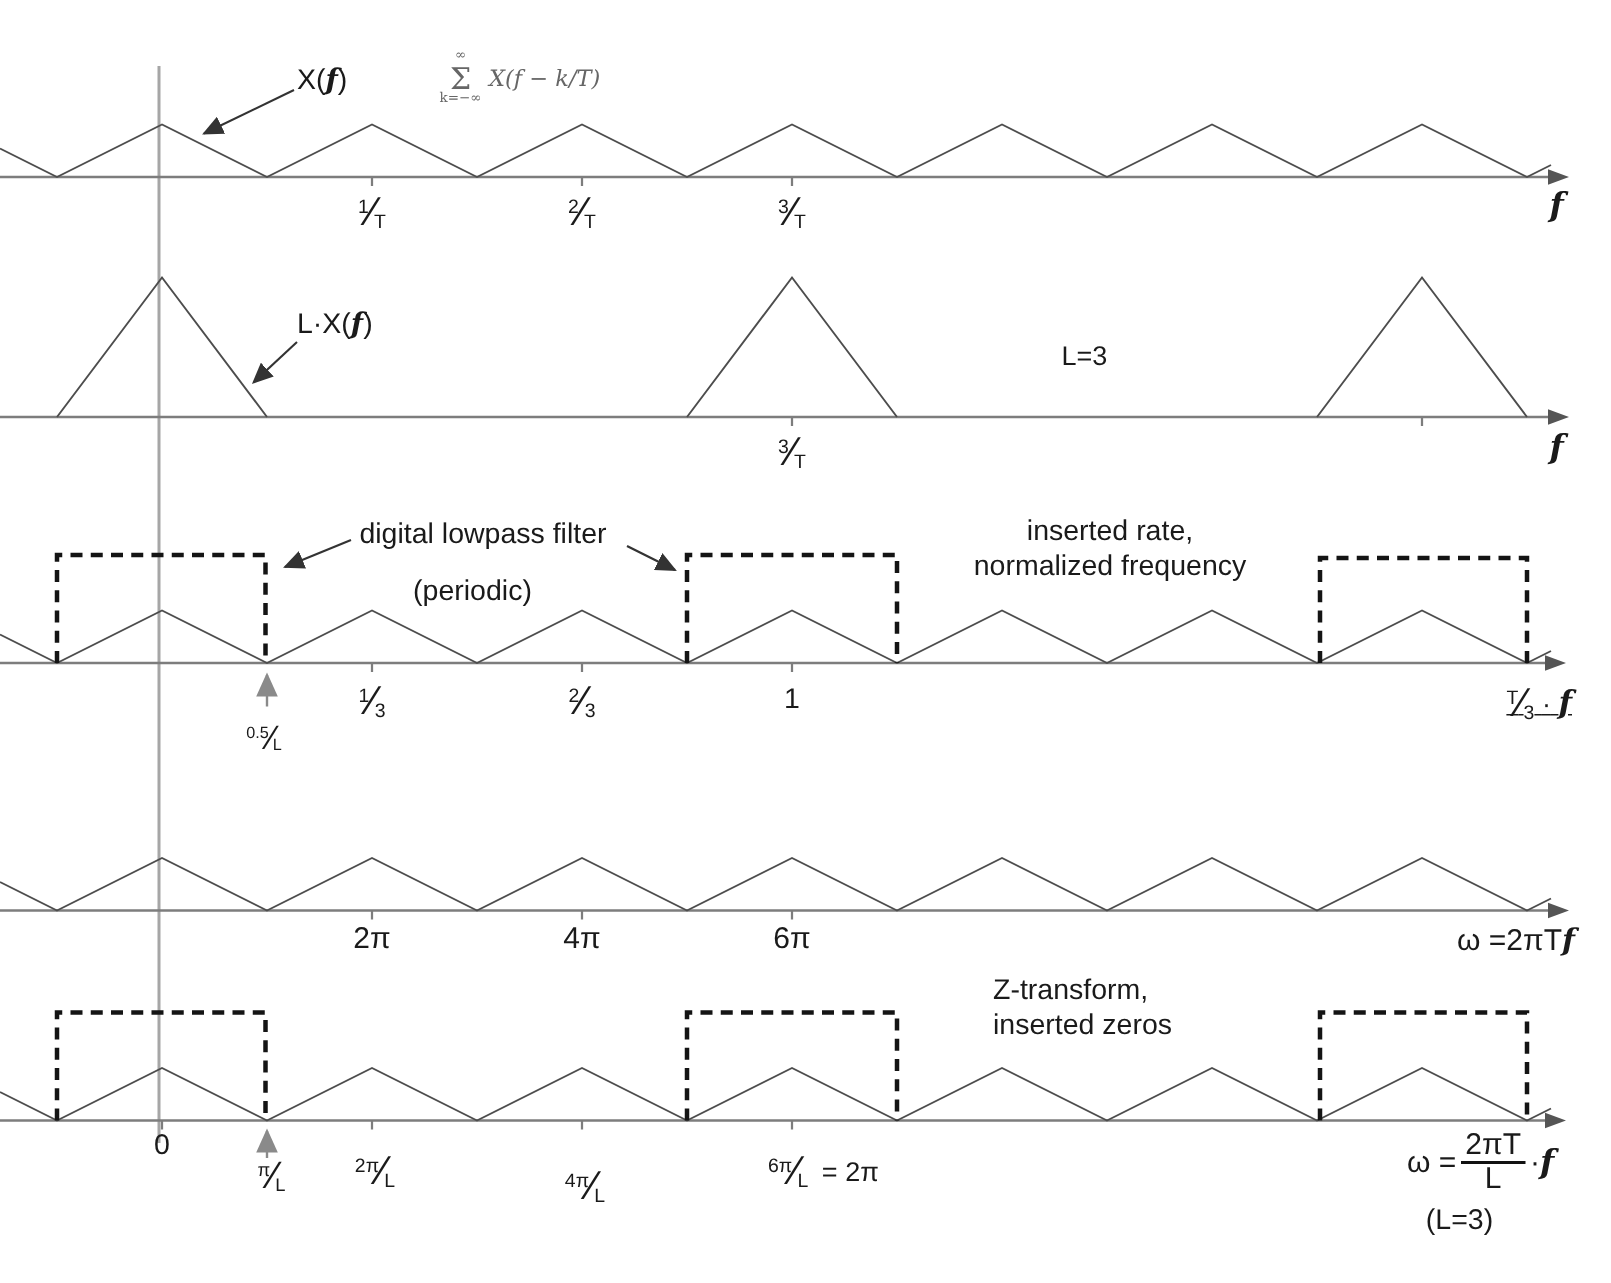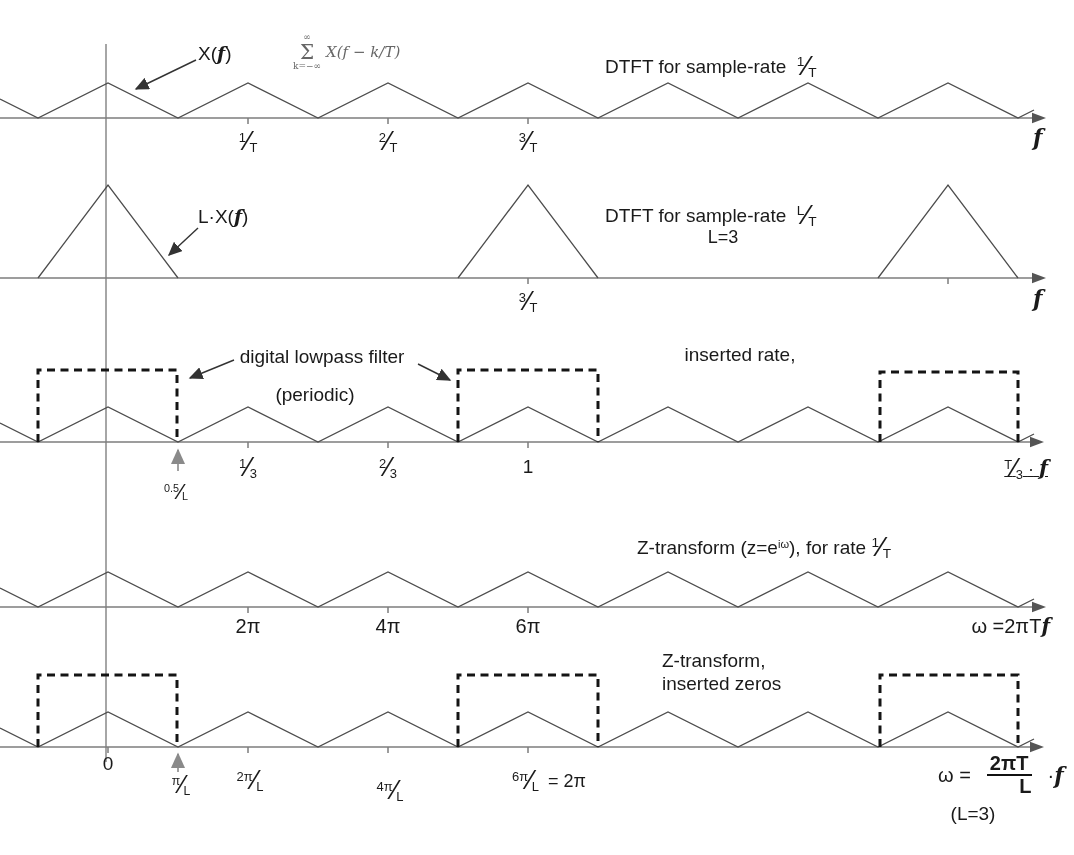--- a/index.html
+++ b/index.html
@@ -10,21 +10,21 @@
   .ctr{transform:translateX(-50%);text-align:center;}
   .rgt{transform:translateX(-100%);}
   .f19{font-size:19px;} .f18{font-size:18px;} .f20{font-size:20px;} .f17{font-size:17px;} .f15{font-size:15px;}
   
   .fr{white-space:nowrap;}
   .fr .n{font-size:72%;position:relative;top:-0.5em;}
   .fr .sl{font-size:150%;letter-spacing:-1px;position:relative;top:0.08em;}
   .fr .sl::before{content:"\2044";}
   .fr .d{font-size:72%;position:relative;top:0.32em;}
   
-  .sfr{display:inline-block;text-align:right;vertical-align:-0.55em;line-height:1.05;margin:0 16px;font-weight:bold;}
+  .sfr{display:inline-block;text-align:center;vertical-align:-0.55em;line-height:1.05;margin:0 3px;}
   .sfr .t{display:block;border-bottom:2px solid #111;padding:0 3px;}
   .sfr .b{display:block;}
   .fi{font-family:"DejaVu Serif",serif;font-style:italic;font-weight:600;}
   .sup{font-size:58%;vertical-align:0.55em;}
   .sum{display:flex;align-items:center;gap:5px;color:#666;font-family:"DejaVu Serif",serif;}
   .sigcol{display:flex;flex-direction:column;align-items:center;line-height:1;}
   .slim{font-size:9px;} .sig{font-size:20px;}
   .sexpr{font-size:15px;font-style:italic;}
   .flabel{font-family:"DejaVu Serif",serif;font-style:italic;font-weight:700;font-size:22px;}
   .axisflex{display:flex;align-items:center;font-size:20px;}
@@ -104,77 +104,67 @@
 
 <div class="lbl sum" style="left:293px;top:33px;">
   <span class="sigcol">
     <span class="slim">∞</span>
     <span class="sig">Σ</span>
     <span class="slim">k=−∞</span>
   </span>
   <span class="sexpr"><span>X(</span><span>f</span><span> − k/T)</span></span>
 </div>
 
-<div class="lbl f19" style="left:605px;top:47px;">
-  <span>DTFT for sample-rate</span>&nbsp;
-  <span class="fr"><span class="n">1</span><span class="sl"></span><span class="d">T</span></span>
-</div>
 
 <div class="lbl ctr f18" style="left:248px;top:124px;">
   <span class="fr"><span class="n">1</span><span class="sl"></span><span class="d">T</span></span>
 </div>
 <div class="lbl ctr f18" style="left:388px;top:124px;">
   <span class="fr"><span class="n">2</span><span class="sl"></span><span class="d">T</span></span>
 </div>
 <div class="lbl ctr f18" style="left:528px;top:124px;">
   <span class="fr"><span class="n">3</span><span class="sl"></span><span class="d">T</span></span>
 </div>
 <div class="lbl flabel" style="left:1033px;top:124px;"><span>f</span></div>
 
 <div class="lbl f19" style="left:198px;top:205px;">
   <span>L·X(</span><span class="fi">f</span><span>)</span>
 </div>
 
-<div class="lbl f19" style="left:605px;top:196px;">
-  <span>DTFT for sample-rate</span>&nbsp;
-  <span class="fr"><span class="n">L</span><span class="sl"></span><span class="d">T</span></span>
-</div>
 <div class="lbl ctr f18" style="left:723px;top:227px;"><span>L=3</span></div>
 
 <div class="lbl ctr f18" style="left:528px;top:284px;">
   <span class="fr"><span class="n">3</span><span class="sl"></span><span class="d">T</span></span>
 </div>
 <div class="lbl flabel" style="left:1033px;top:285px;"><span>f</span></div>
 
 <div class="lbl ctr f19" style="left:322px;top:346px;"><span>digital lowpass filter</span></div>
 <div class="lbl ctr f19" style="left:315px;top:369px;margin-top:15px;"><span>(periodic)</span></div>
 
 <div class="lbl ctr f19" style="left:740px;top:344px;"><span>inserted rate,</span></div>
+<div class="lbl ctr f19" style="left:740px;top:367px;"><span>normalized frequency</span></div>
 
 <div class="lbl ctr f15" style="left:176px;top:477px;">
   <span class="fr"><span class="n">0.5</span><span class="sl"></span><span class="d">L</span></span>
 </div>
 
 <div class="lbl ctr f18" style="left:248px;top:450px;">
   <span class="fr"><span class="n">1</span><span class="sl"></span><span class="d">3</span></span>
 </div>
 <div class="lbl ctr f18" style="left:388px;top:450px;">
   <span class="fr"><span class="n">2</span><span class="sl"></span><span class="d">3</span></span>
 </div>
 <div class="lbl ctr f19" style="left:528px;top:456px;"><span>1</span></div>
 
 <div class="lbl rgt f18" style="left:1048px;top:451px;text-decoration:underline;">
   <span class="fr"><span class="n">T</span><span class="sl"></span><span class="d">3</span></span>
   <span>·</span>
   <span class="fi" style="font-size:21px;">f</span>
 </div>
 
-<div class="lbl f19" style="left:637px;top:528px;">
-  <span>Z-transform (z=e</span><span class="sup">iω</span><span>), for rate</span>&nbsp;<span class="fr"><span class="n">1</span><span class="sl"></span><span class="d">T</span></span>
-</div>
 
 <div class="lbl ctr f20" style="left:248px;top:615px;"><span>2π</span></div>
 <div class="lbl ctr f20" style="left:388px;top:615px;"><span>4π</span></div>
 <div class="lbl ctr f20" style="left:528px;top:615px;"><span>6π</span></div>
 
 <div class="lbl rgt f20" style="left:1050px;top:614px;">
   <span>ω =2πT</span><span class="fi">f</span>
 </div>
 
 <div class="lbl f19" style="left:662px;top:650px;"><span>Z-transform,</span></div>

